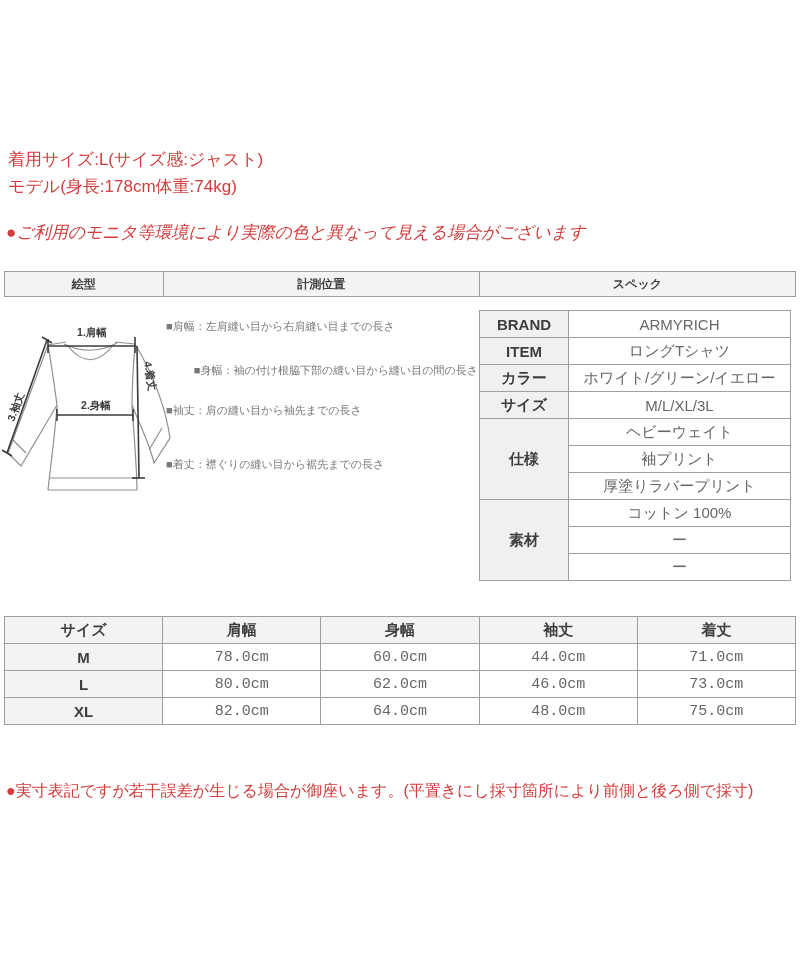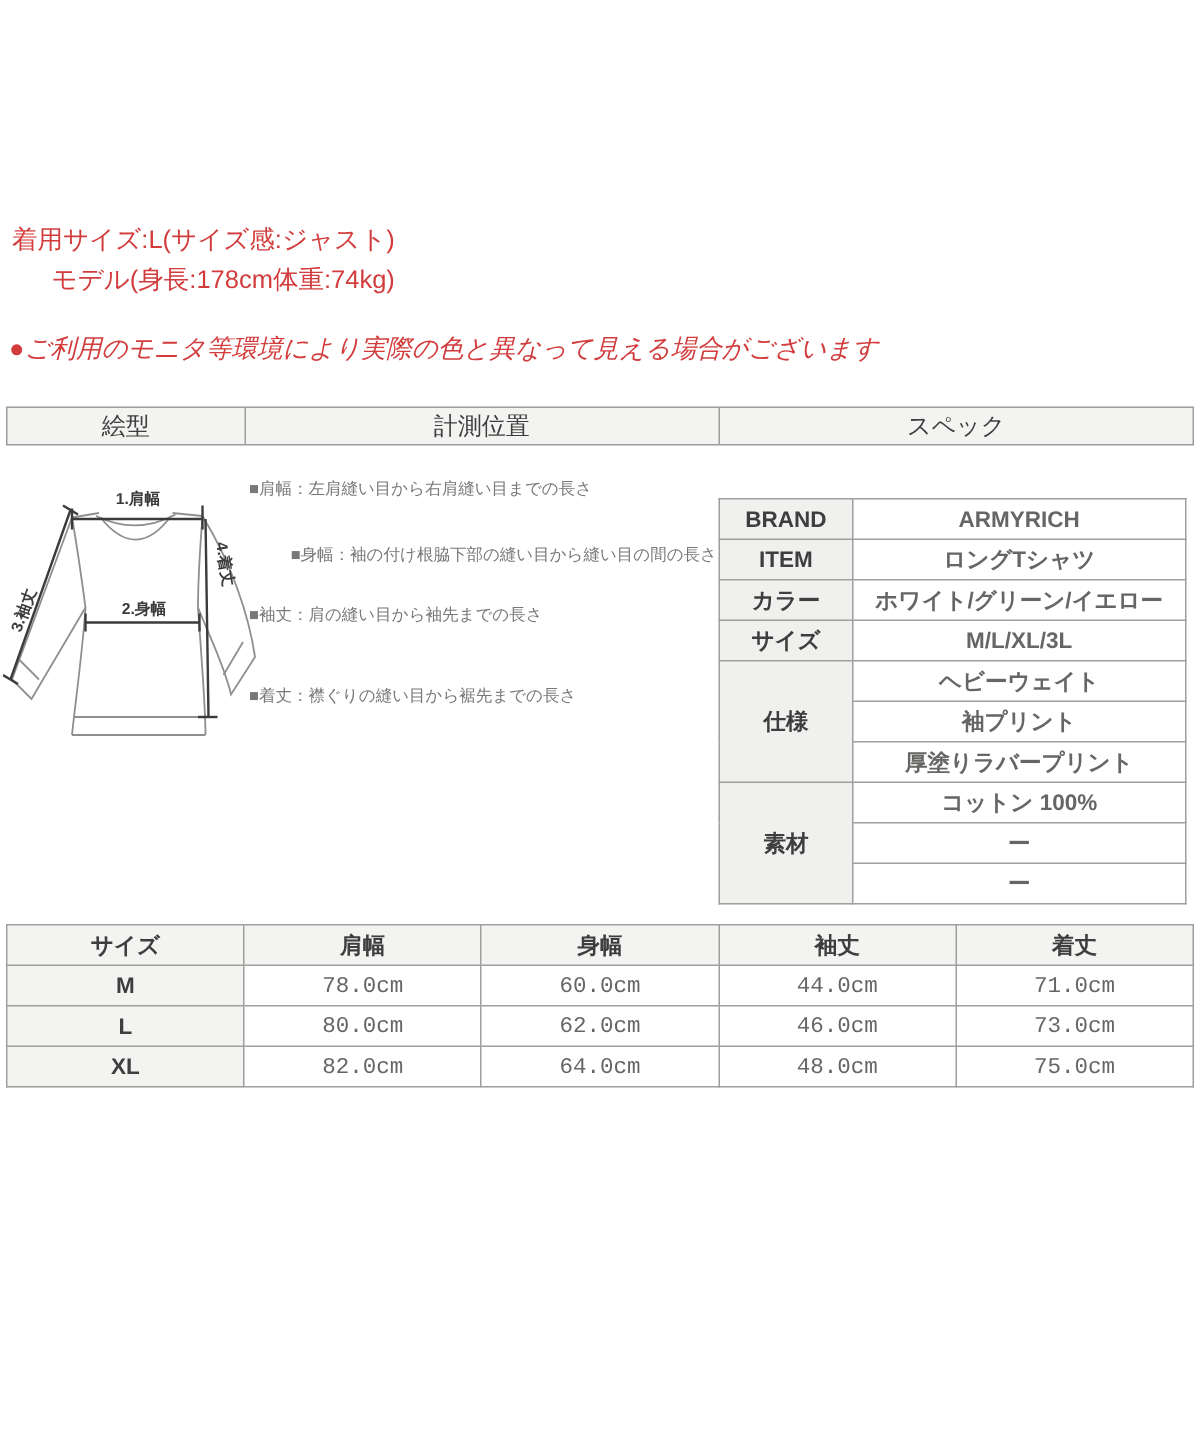--- a/index.html
+++ b/index.html
@@ -1,54 +1,54 @@
 <!DOCTYPE html>
 <html><head>
 <meta charset="utf-8">
 <style>
   html,body{margin:0;padding:0;background:#fff;}
   .page{
     position:relative;width:800px;height:960px;background:#ffffff;overflow:hidden;
     font-family:"Liberation Sans","DejaVu Sans",sans-serif;
   }
   
-  .red-info{position:absolute;left:8px;top:146px;color:#d23c3c;font-size:17px;line-height:27px;font-weight:500;text-align:right;}
+  .red-info{position:absolute;left:8px;top:146px;color:#d23c3c;font-size:17px;line-height:27px;font-weight:500;}
   .red-note{position:absolute;color:#d23c3c;font-size:17px;font-weight:500;white-space:nowrap;}
   .note-monitor{left:6px;top:221px;font-style:italic;}
   .note-measure{left:6px;top:781px;font-size:16px;}
 
   
   .section-header{
     position:absolute;left:4px;top:271px;width:790px;height:24px;
     display:flex;border:1px solid #9e9e9c;background:#f3f3f1;
   }
   .hdr-cell{
     display:flex;align-items:center;justify-content:center;
-    font-size:16px;font-weight:normal;color:#3e3e3e;height:100%;
+    font-size:12px;font-weight:bold;color:#3e3e3e;height:100%;
   }
   .hdr-cell.c1{width:20%;}
   .hdr-cell.c2{width:40%;border-left:1px solid #9e9e9c;}
   .hdr-cell.c3{width:40%;border-left:1px solid #9e9e9c;}
 
   
   .shirt{position:absolute;left:2px;top:320px;width:176px;height:180px;}
 
   
   .desc-list{position:absolute;left:166px;top:316px;width:312px;color:#787878;font-size:11px;line-height:21px;}
   .desc-item{margin:0;}
   .desc-item.d1{margin-bottom:23px;}
   .desc-item.d2{margin-bottom:19px;text-align:right;}
   .desc-item.d3{margin-bottom:33px;}
 
   
   .spec-table{
-    position:absolute;left:479px;top:332px;width:312px;
+    position:absolute;left:479px;top:310px;width:312px;
     border-collapse:collapse;table-layout:fixed;padding-left:28px;
   }
-  .spec-table td{border:1px solid #9e9e9c;height:26px;padding:0;text-align:center;vertical-align:middle;font-weight:bold;}
+  .spec-table td{border:1px solid #9e9e9c;height:26px;padding:0;text-align:center;vertical-align:middle;}
   .spec-table td.spec-label{width:88px;background:#f0f0ee;font-weight:bold;color:#3e3e3e;font-size:15px;}
   .spec-table td.spec-value{background:#ffffff;color:#666664;font-size:15px;}
 
   
   .size-table{
     position:absolute;left:4px;top:616px;width:792px;
     border-collapse:collapse;table-layout:fixed;
   }
   .size-table td{border:1px solid #9e9e9c;height:26px;padding:0;text-align:center;vertical-align:middle;font-size:15px;}
   .size-table tr.head td{background:#f3f3f1;font-weight:bold;color:#3e3e3e;}
@@ -183,14 +183,15 @@
         <tr>
           <td class="size-name">XL</td>
           <td class="size-value">82.0cm</td>
           <td class="size-value">64.0cm</td>
           <td class="size-value">48.0cm</td>
           <td class="size-value">75.0cm</td>
         </tr>
       </tbody>
   </table>
 
+  <div class="red-note note-measure">●実寸表記ですが若干誤差が生じる場合が御座います。(平置きにし採寸箇所により前側と後ろ側で採寸)</div>
 
 </div>
 
 </body></html>

